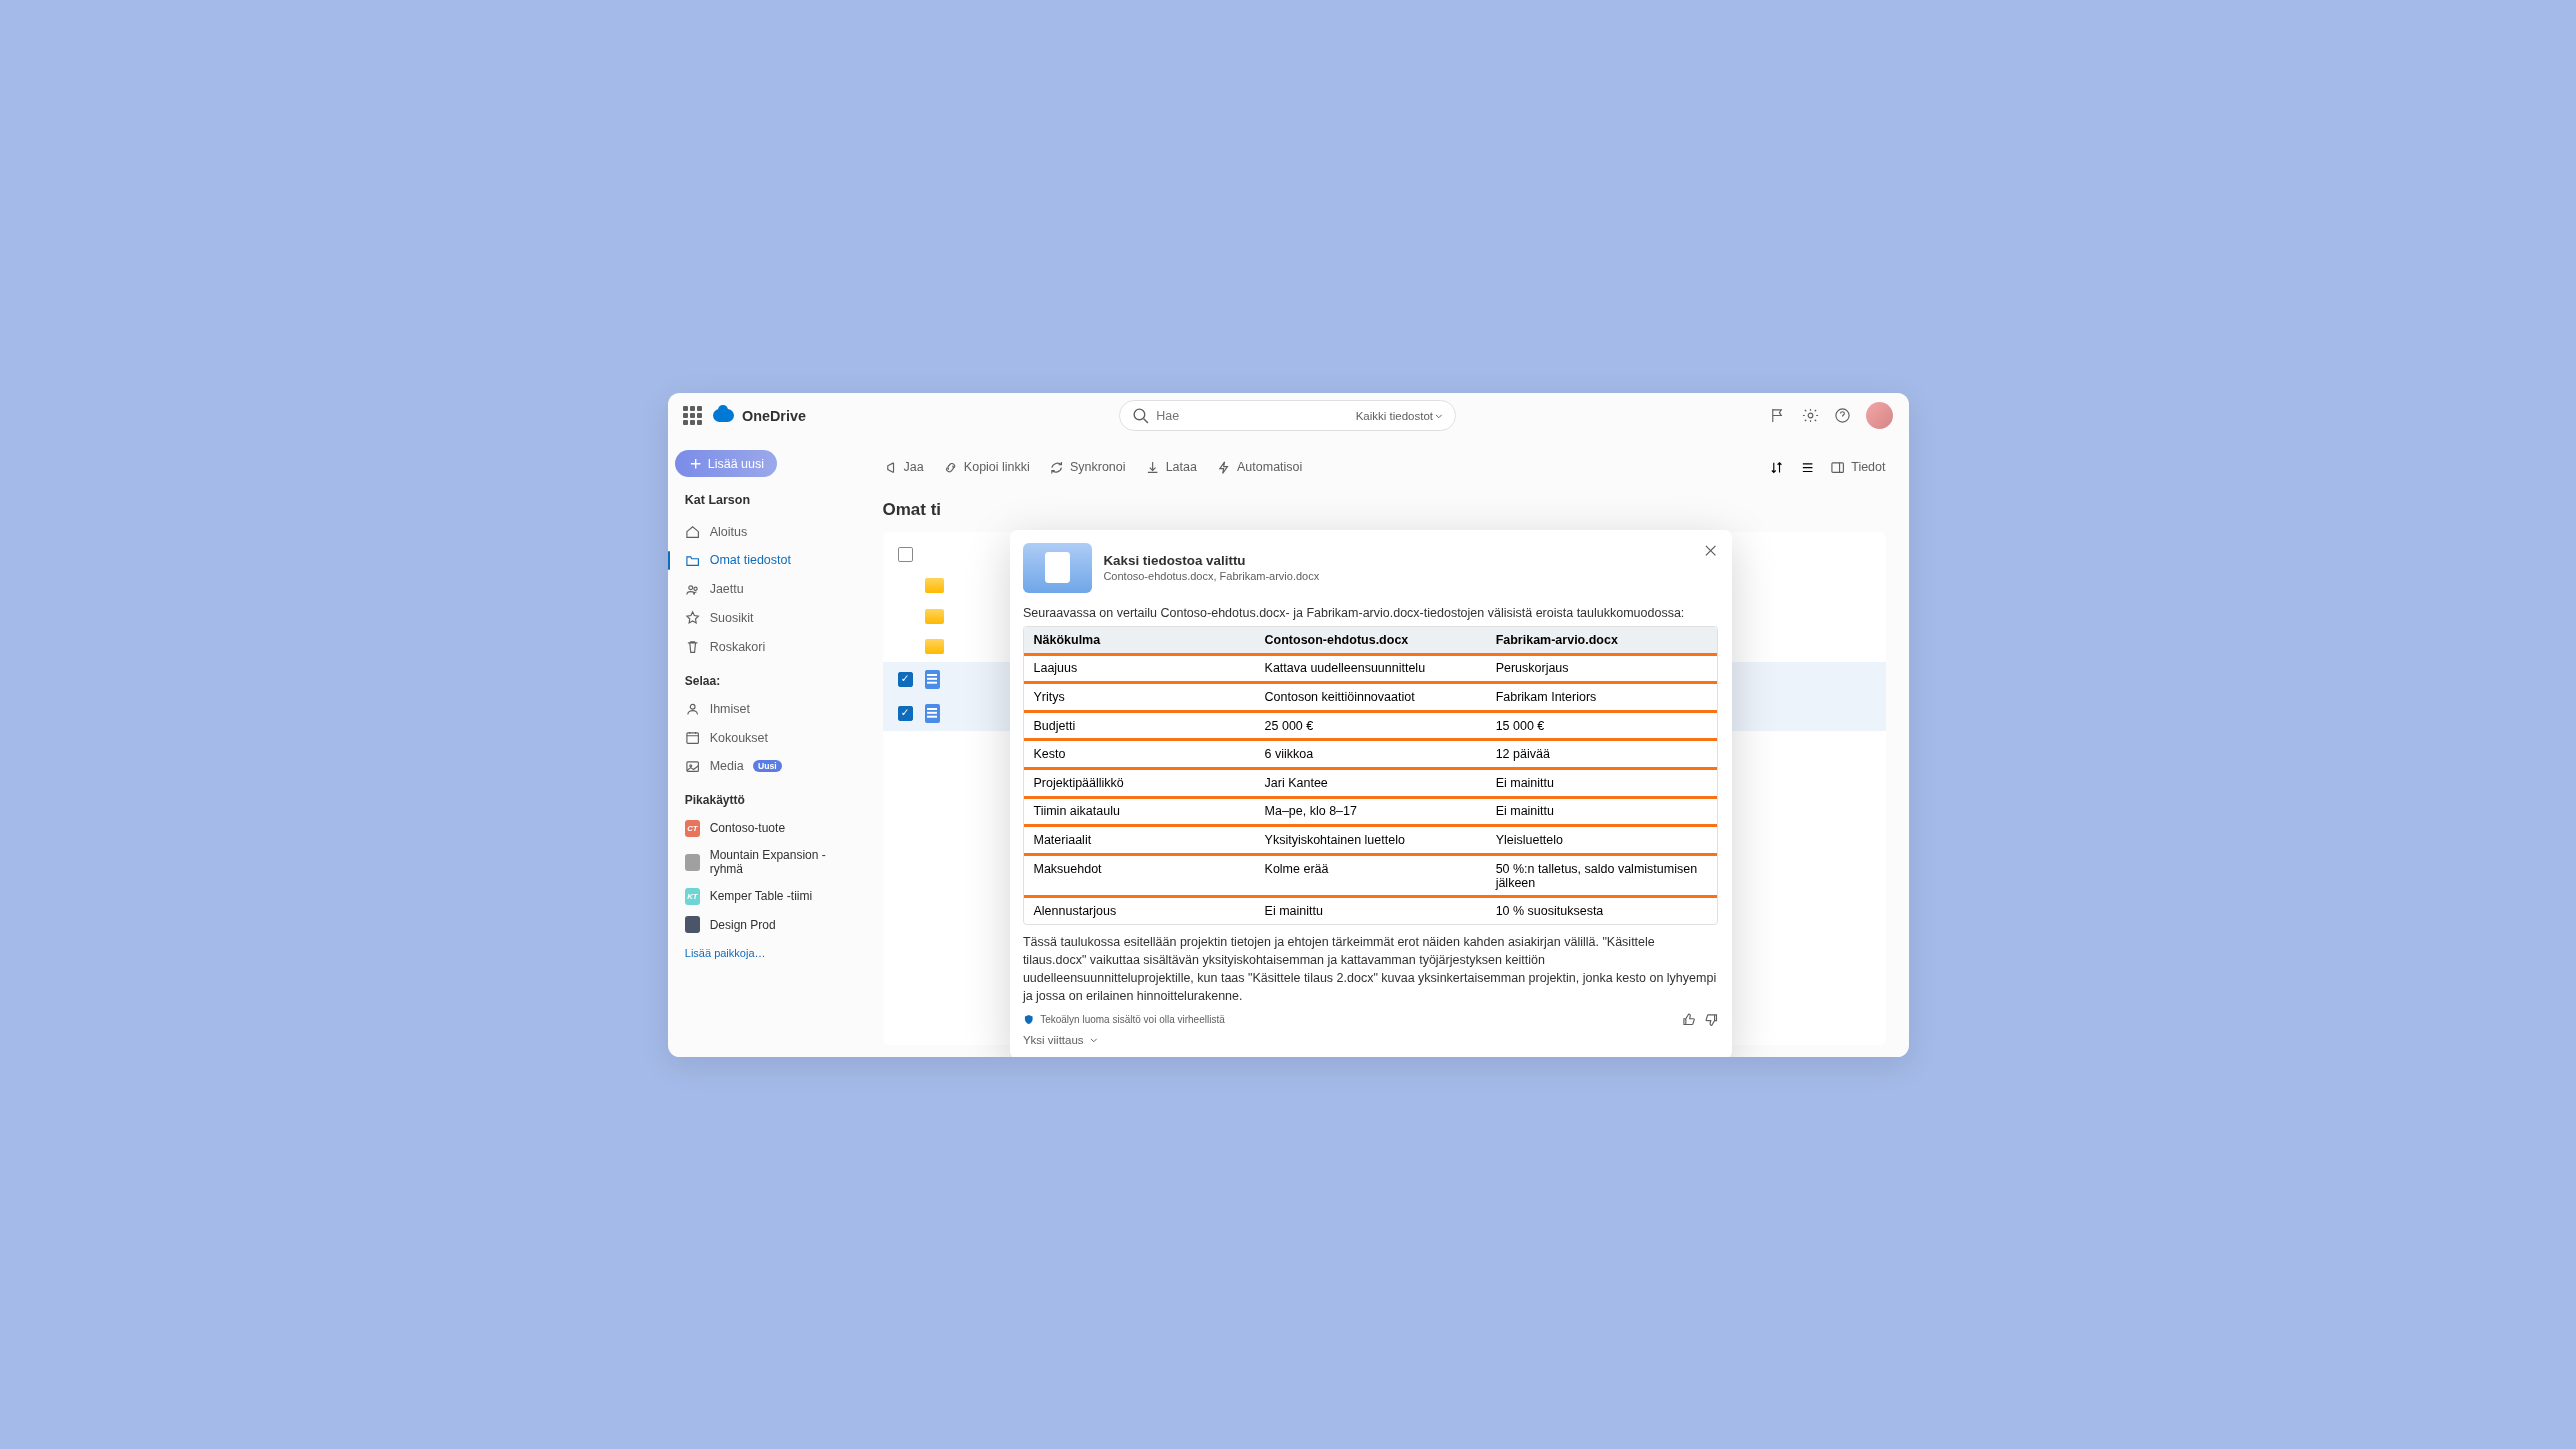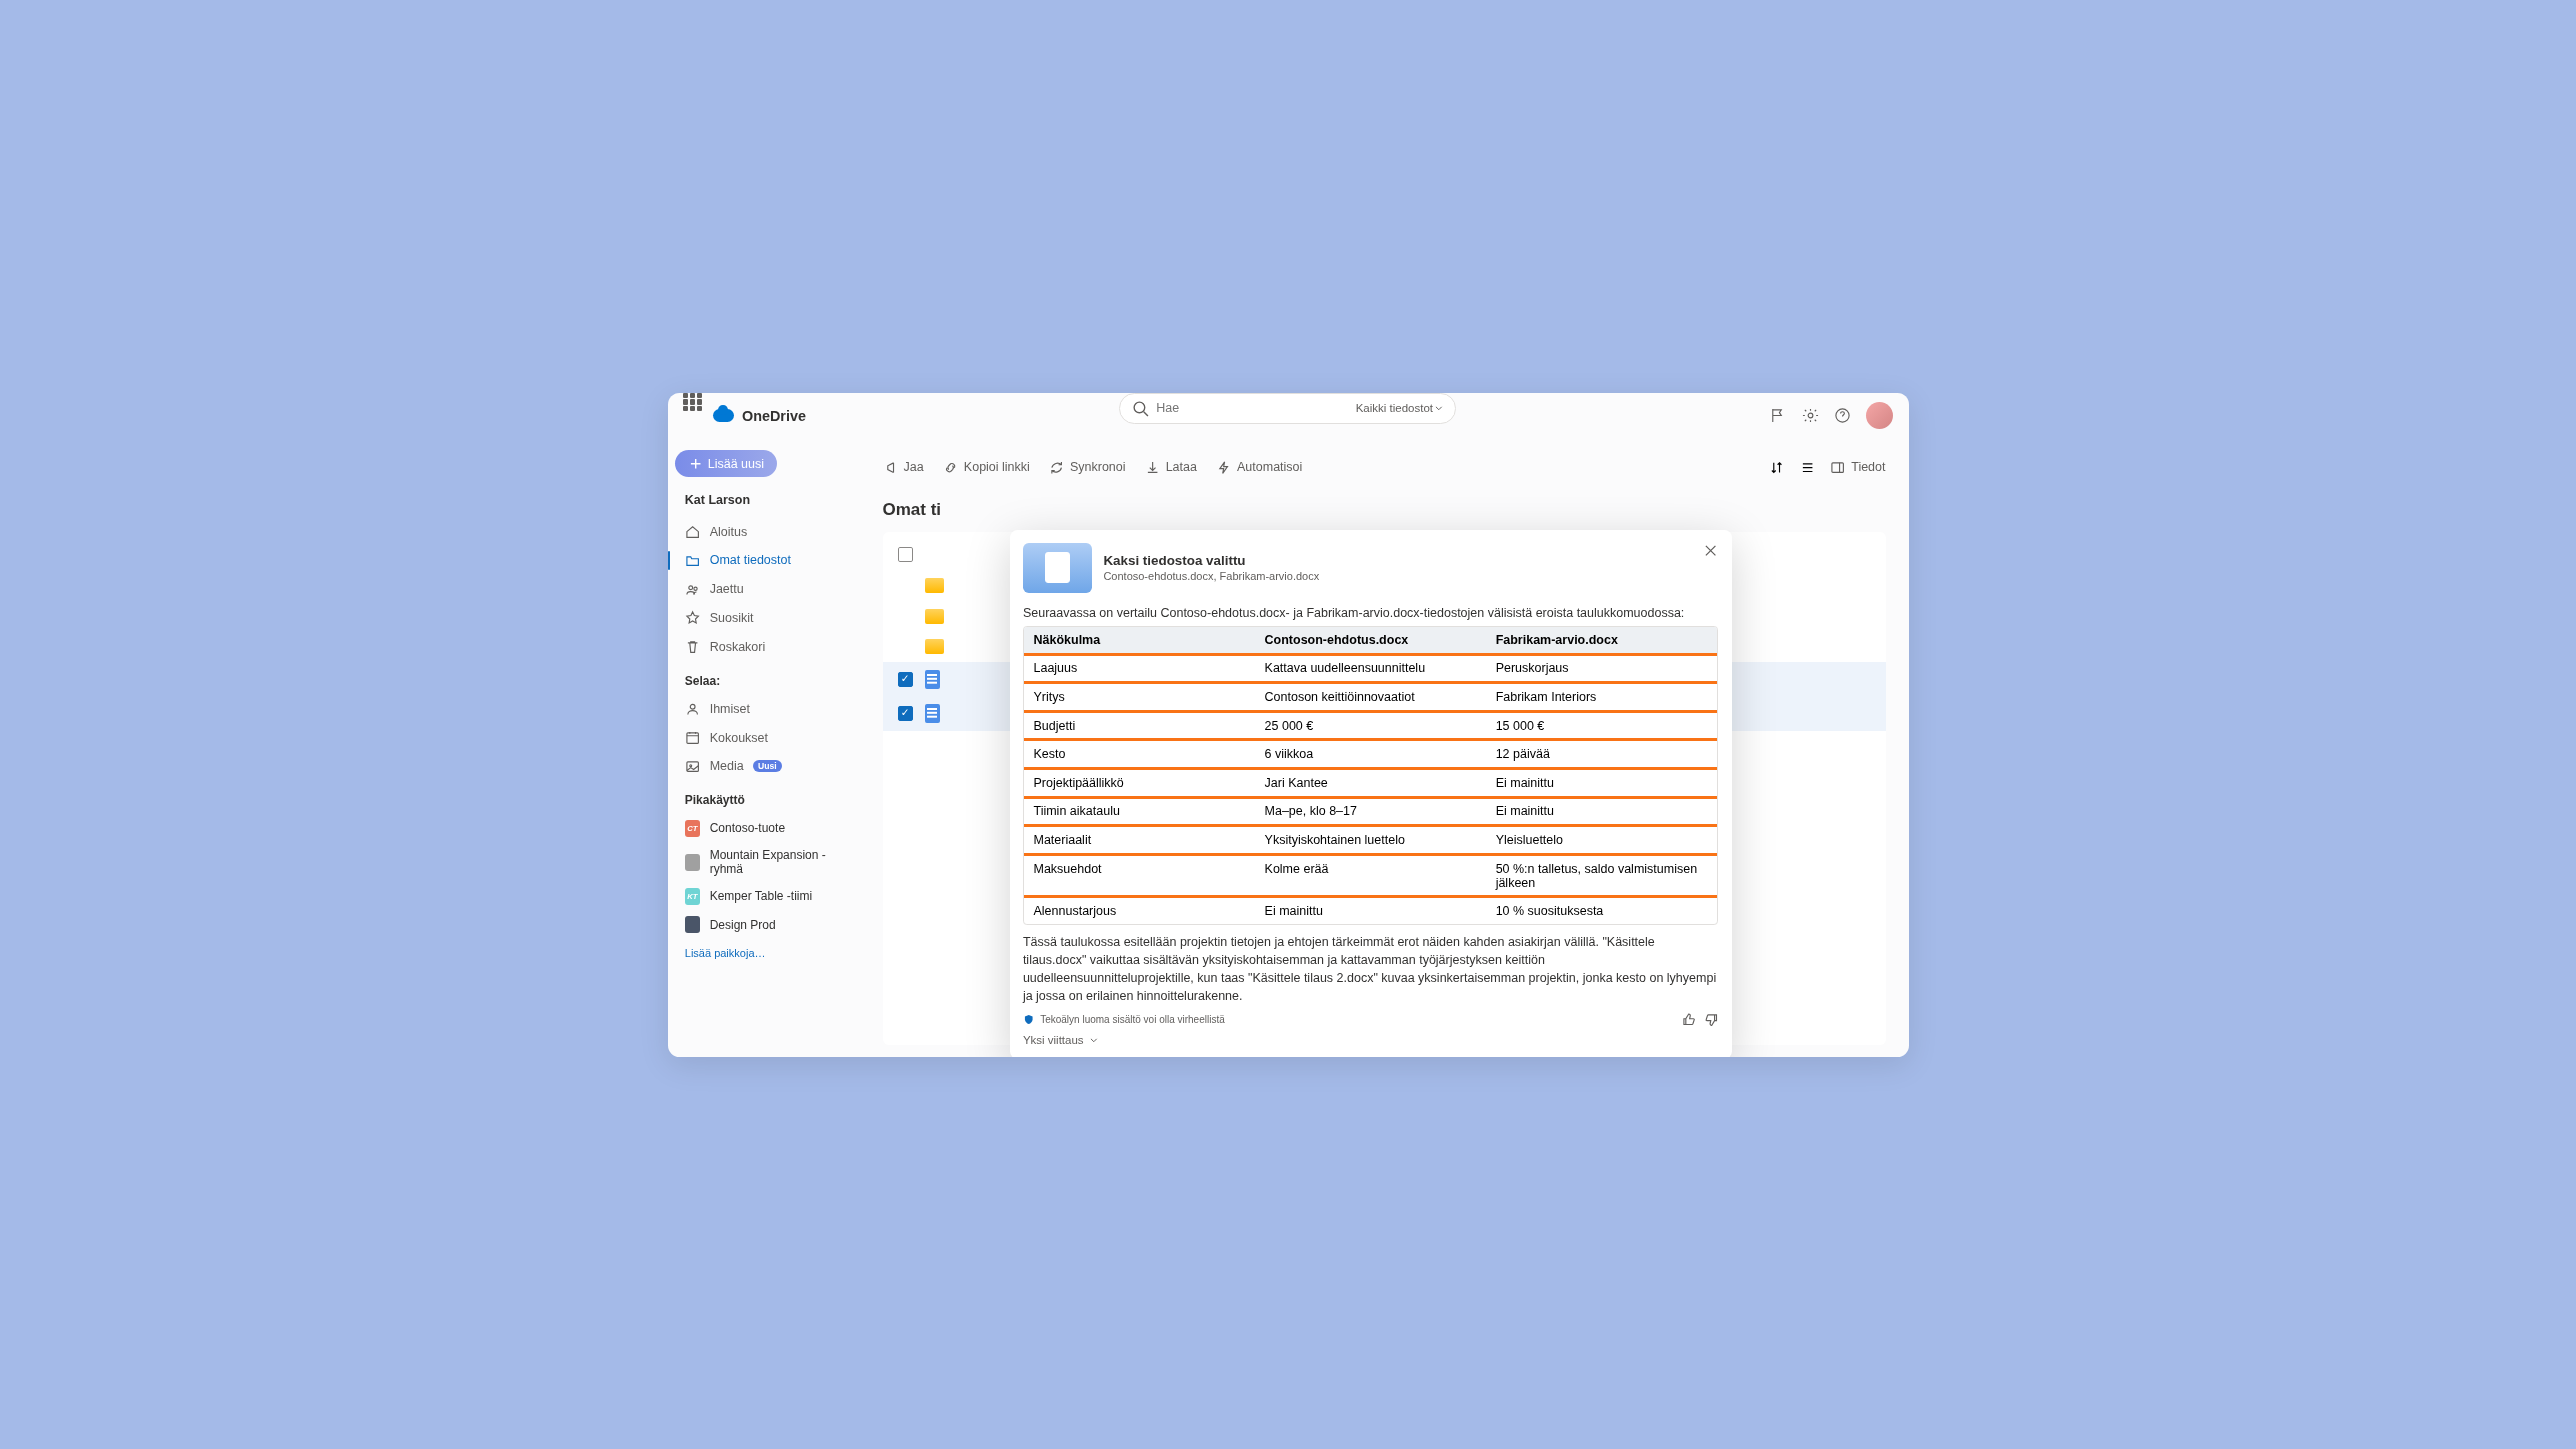--- a/index.html
+++ b/index.html
@@ -1,18 +1,18 @@
 <!DOCTYPE html>
 <html><head>
 <meta charset="utf-8">
 <style>
 * { margin: 0; padding: 0; box-sizing: border-box; font-family: 'Segoe UI', -apple-system, sans-serif; }
 body { background: #a4bae8; display: flex; align-items: center; justify-content: center; height: 100vh; overflow: hidden; }
 .window { width: 1241px; height: 664px; background: #fbfbfc; border-radius: 11.5px; box-shadow: 0 7.7px 31px rgba(0,0,0,0.1); display: flex; flex-direction: column; overflow: hidden; position: relative; }
-.topbar { height: 46px; display: flex; padding: 0 15.3px; gap: 11.5px; }
+.topbar { height: 46px; display: flex; align-items: center; padding: 0 15.3px; gap: 11.5px; }
 .waffle { width: 19px; height: 19px; display: grid; grid-template: repeat(3,1fr)/repeat(3,1fr); gap: 1.9px; cursor: pointer; }
 .waffle span { background: #605e5c; border-radius: 1px; }
 .brand { display: flex; align-items: center; gap: 7.7px; }
 .cloud-ico { width: 21px; height: 13.4px; background: #0078d4; border-radius: 9.6px; position: relative; }
 .cloud-ico:before { content: ''; position: absolute; width: 9.6px; height: 9.6px; background: #0078d4; border-radius: 50%; top: -3.8px; left: 4.8px; }
 .brand-txt { font-size: 14.4px; font-weight: 600; color: #323130; }
 .search-wrap { flex: 1; display: flex; justify-content: center; }
 .search-box { width: 337px; height: 31px; background: #fff; border: 1px solid #e1dfdd; border-radius: 15.3px; display: flex; align-items: center; padding: 0 11.5px; gap: 7.7px; }
 .search-box input { border: none; outline: none; flex: 1; font-size: 12.5px; color: #605e5c; }
 .search-scope { font-size: 11.5px; color: #605e5c; display: flex; align-items: center; gap: 1px; cursor: pointer; }

